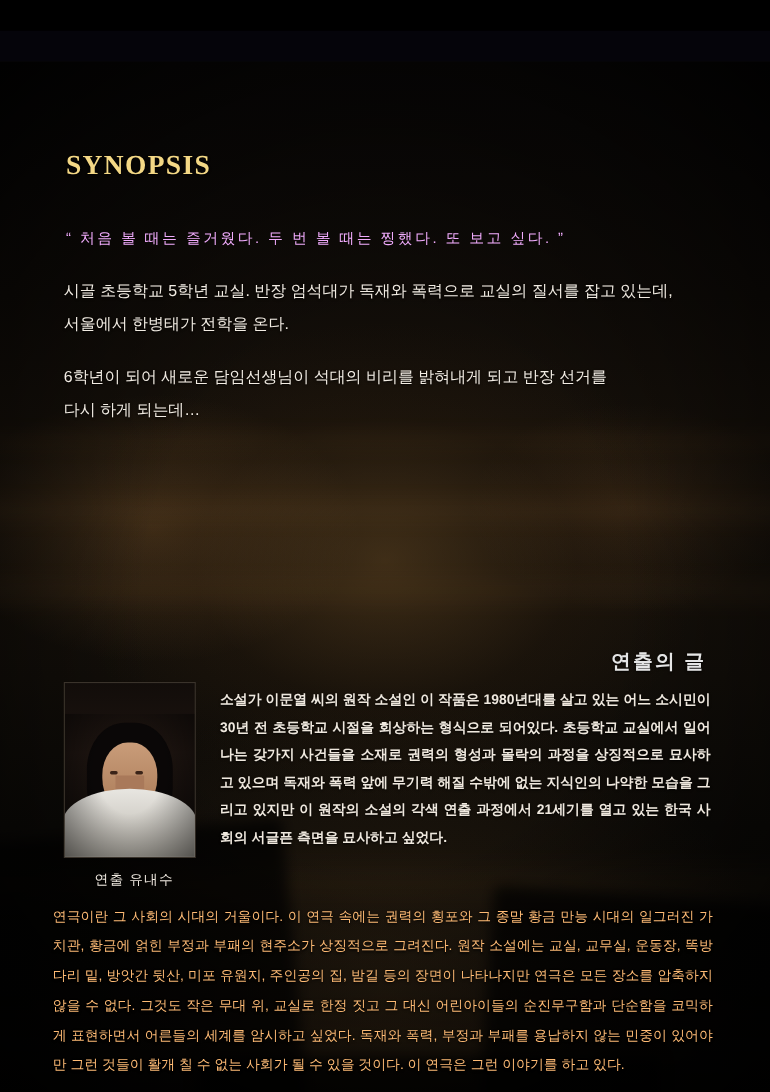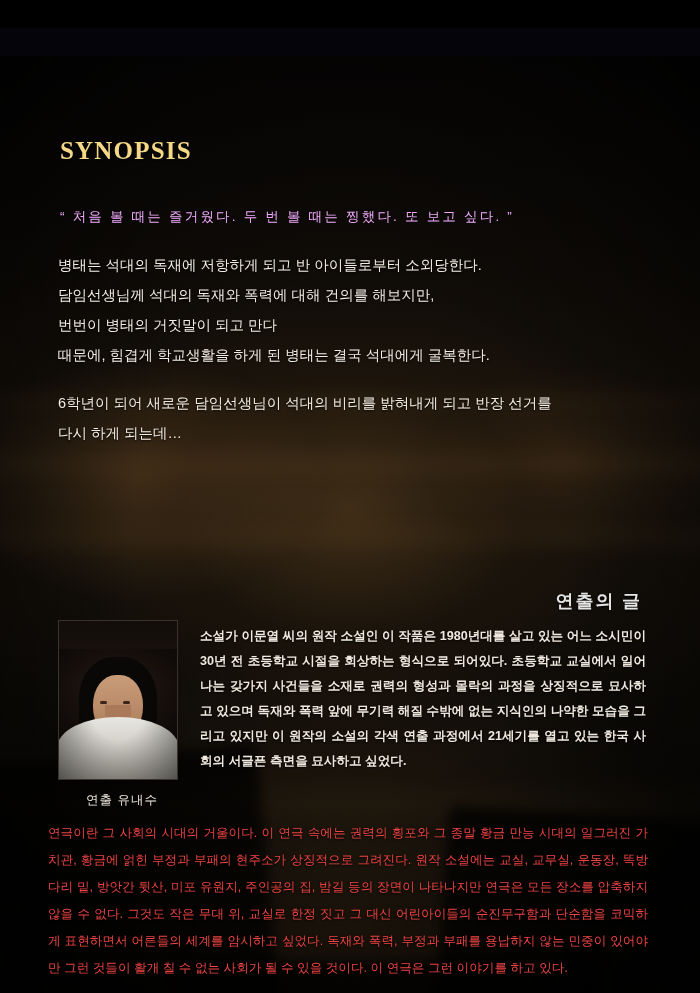--- a/index.html
+++ b/index.html
@@ -179,21 +179,21 @@
     font-weight: bold;
   }
 
   .essay {
     position: absolute;
     left: 48px;
     top: 736px;
     width: 600px;
     font-size: 12.6px;
     line-height: 27px;
-    color: #ef4444;
+    color: #fdba74;
     text-align: justify;
     text-shadow: 0 1px 2px rgba(0,0,0,0.9);
   }
 </style>
 </head>
 <body>
 
 <div class="page">
 
   <div class="bg"></div>
@@ -209,24 +209,22 @@
   <div class="desk d3"></div>
   <div class="vig"></div>
 
   <div class="content">
 
     <div class="title">SYNOPSIS</div>
 
     <div class="quote">“ 처음 볼 때는 즐거웠다. 두 번 볼 때는 찡했다. 또 보고 싶다. ”</div>
 
     <div class="synopsis-body">
-      <p style="white-space:pre-line">병태는 석대의 독재에 저항하게 되고 반 아이들로부터 소외당한다.
-담임선생님께 석대의 독재와 폭력에 대해 건의를 해보지만,
-번번이 병태의 거짓말이 되고 만다
-때문에, 힘겹게 학교생활을 하게 된 병태는 결국 석대에게 굴복한다.</p>
+      <p style="white-space:pre-line">시골 초등학교 5학년 교실. 반장 엄석대가 독재와 폭력으로 교실의 질서를 잡고 있는데,
+서울에서 한병태가 전학을 온다.</p>
       <p style="white-space:pre-line">6학년이 되어 새로운 담임선생님이 석대의 비리를 밝혀내게 되고 반장 선거를
 다시 하게 되는데…</p>
     </div>
 
     <div class="photo-wrap">
       <div class="photo">
         <div class="p-hair"></div>
         <div class="p-face"></div>
         <div class="p-eye l"></div>
         <div class="p-eye r"></div>

